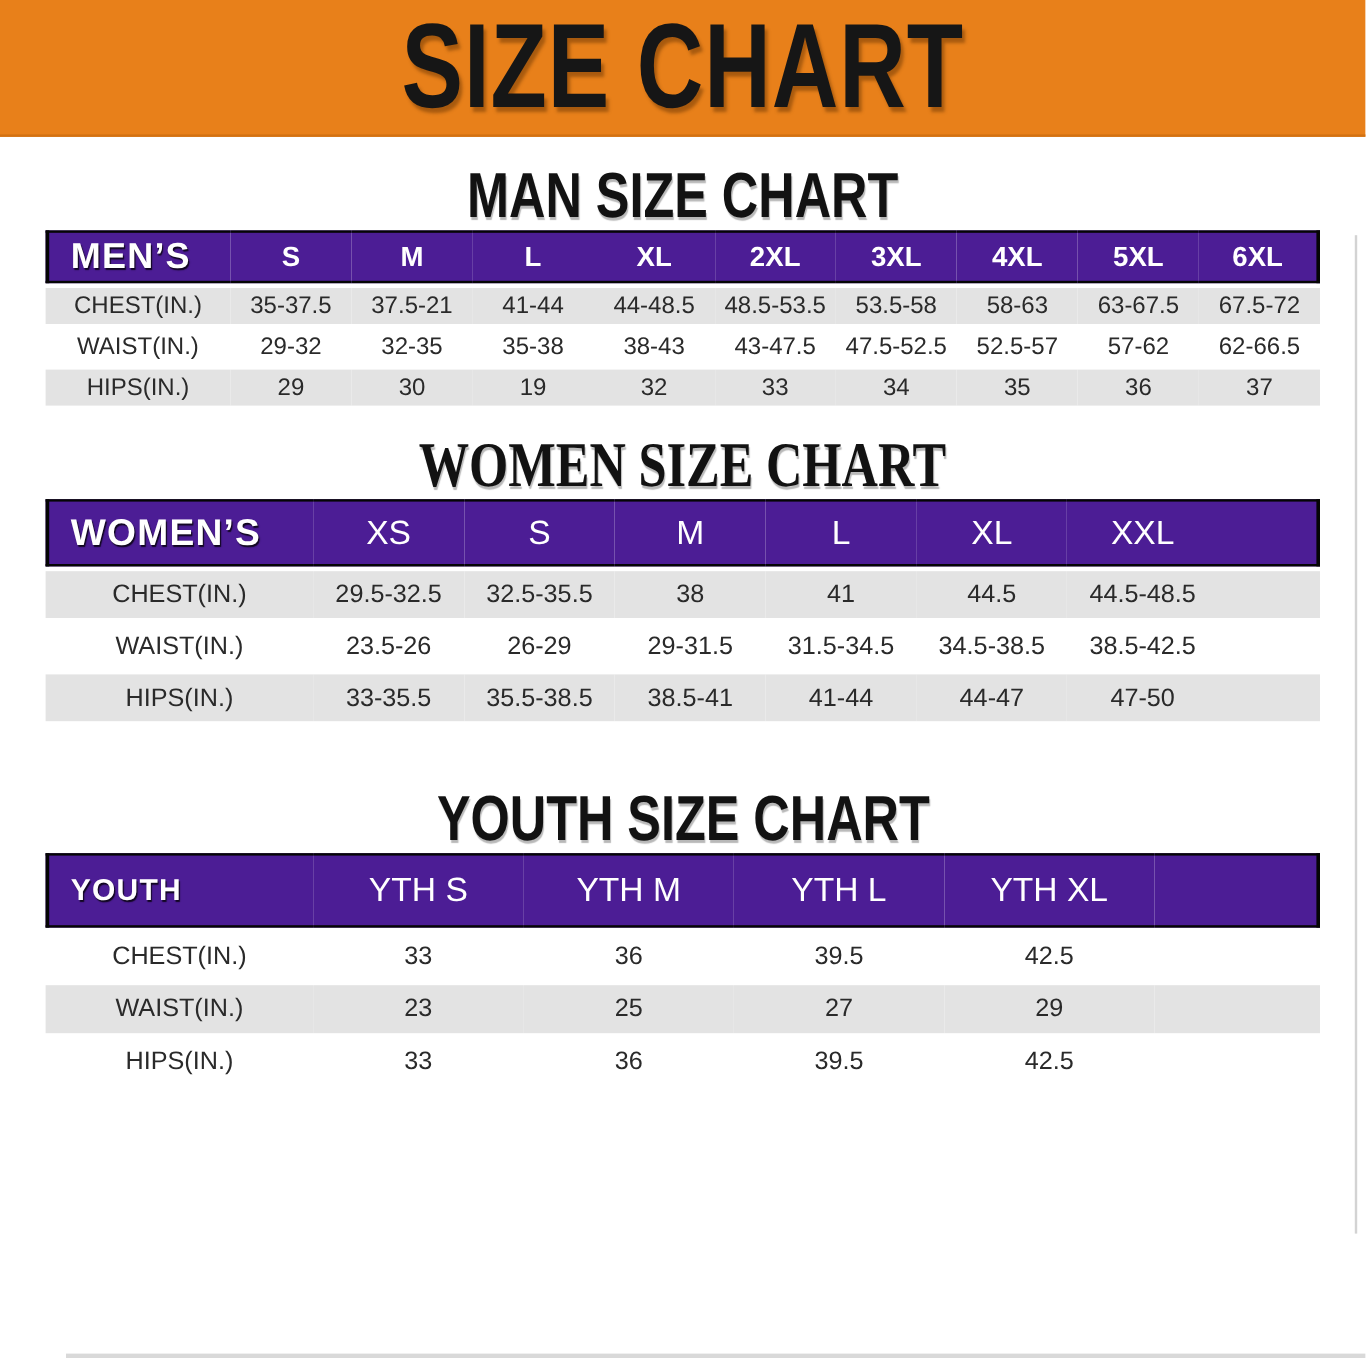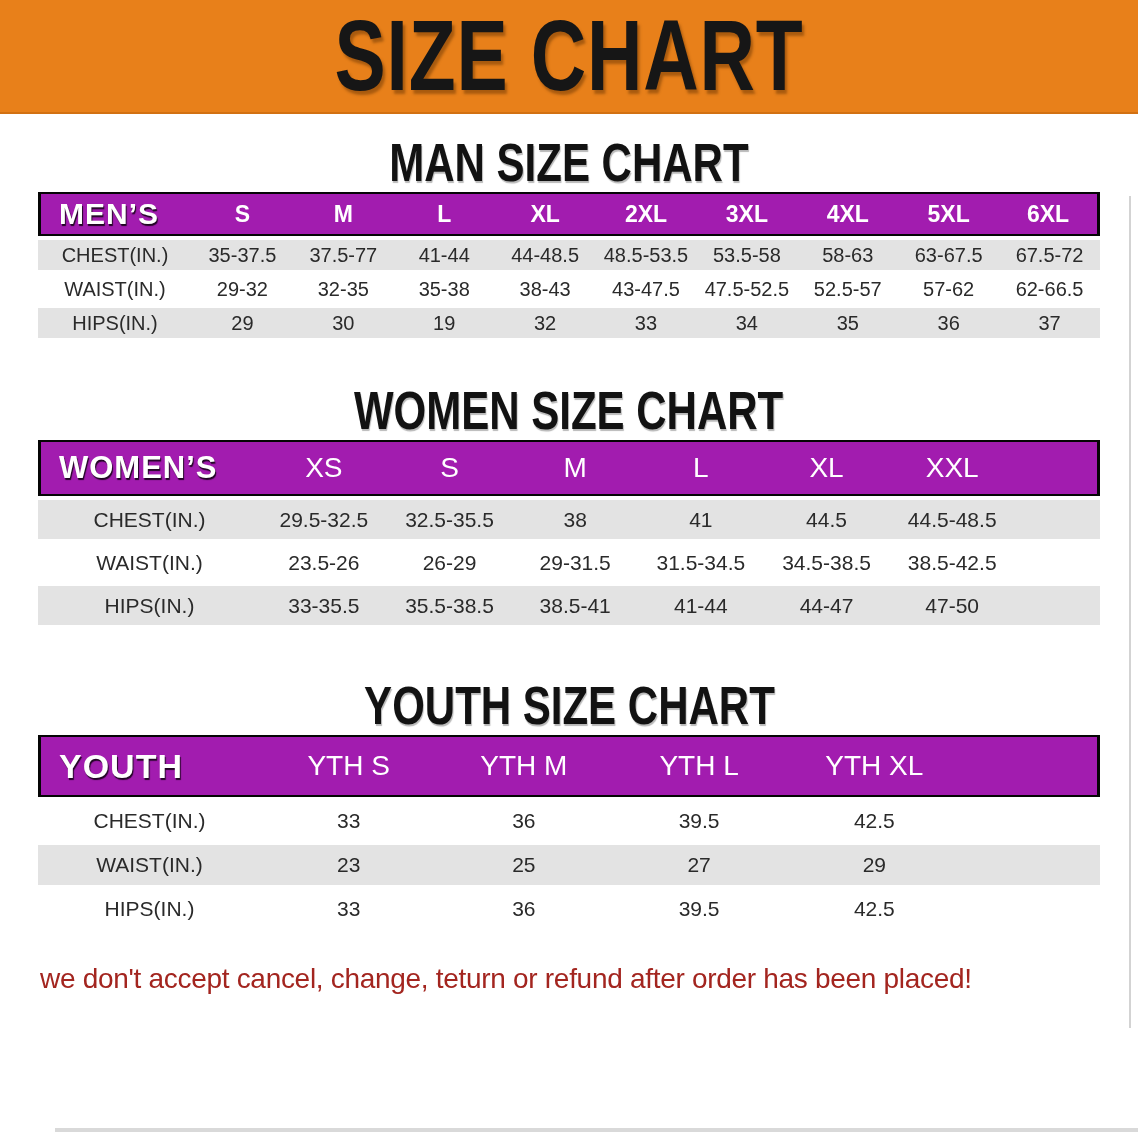--- a/index.html
+++ b/index.html
@@ -46,37 +46,37 @@
     font-size: 50px;
     font-weight: 700;
     color: #121212;
     transform: scale(0.84, 1.06);
     transform-origin: center;
     letter-spacing: 0px;
     text-shadow: 1px 2px 1px rgba(0,0,0,0.28);
     white-space: nowrap;
   }
   .h-man   { margin-top: 24px; }
-  .h-women { margin-top: 44px; }
+  .h-women { margin-top: 20px; font-family: Liberation Serif, serif; }
   .h-youth { margin-top: 52px; }
 
   
   table.size-table {
     width: 1062px;
     margin: 0 38px;
     border-collapse: separate;
     border-spacing: 0 4px;
     table-layout: fixed;
   }
   .t-men   { margin-top: 14px; }
   .t-women { margin-top: 12px; }
   .t-youth { margin-top: 12px; }
 
   table.size-table th {
-    background: #a21caf;
+    background: #4c1d95;
     color: #ffffff;
     border-top: 2px solid #050505;
     border-bottom: 2px solid #050505;
     text-align: center;
     vertical-align: middle;
   }
   table.size-table th.label {
     text-align: left;
     padding-left: 18px;
     font-weight: 700;
@@ -104,21 +104,21 @@
   
   .t-women th { height: 56px; font-size: 28px; font-weight: 400; }
   .t-women th.label { font-size: 31px; font-weight: 700; letter-spacing: 1px; }
   .t-women td { height: 39px; font-size: 21px; }
   .t-women .label-cell { font-size: 21px; }
   .t-women th.label, .t-women td.label-cell { width: 21%; }
   .t-women th.filler, .t-women td.filler { width: 8%; }
 
   
   .t-youth th { height: 62px; font-size: 28px; font-weight: 400; }
-  .t-youth th.label { font-size: 34px; font-weight: 700; letter-spacing: 1px; }
+  .t-youth th.label { font-size: 25px; font-weight: 700; letter-spacing: 1px; }
   .t-youth td { height: 40px; font-size: 21px; }
   .t-youth .label-cell { font-size: 21px; }
   .t-youth th.label, .t-youth td.label-cell { width: 21%; }
   .t-youth th.filler, .t-youth td.filler { width: 13%; }
 
   td.label-cell { font-weight: 400; color: #1d1d1d; }
 
   
   .disclaimer {
     margin: 22px 0 0 40px;
@@ -166,21 +166,21 @@
         <th>3XL</th>
         <th>4XL</th>
         <th>5XL</th>
         <th>6XL</th>
       </tr>
     </thead>
     <tbody>
       <tr class="stripe-gray">
         <td class="label-cell">CHEST(IN.)</td>
         <td>35-37.5</td>
-        <td>37.5-77</td>
+        <td>37.5-21</td>
         <td>41-44</td>
         <td>44-48.5</td>
         <td>48.5-53.5</td>
         <td>53.5-58</td>
         <td>58-63</td>
         <td>63-67.5</td>
         <td>67.5-72</td>
       </tr>
       <tr class="stripe-white">
         <td class="label-cell">WAIST(IN.)</td>
@@ -295,17 +295,16 @@
         <td>33</td>
         <td>36</td>
         <td>39.5</td>
         <td>42.5</td>
         <td class="filler"></td>
       </tr>
     </tbody>
   </table>
 
 <div class="disclaimer">
-  <div>we don't accept cancel, change, teturn or refund after order has been placed!</div>
 </div>
 
 <div class="bottom-strip"></div>
 <div class="right-line"></div>
 
 </body></html>

